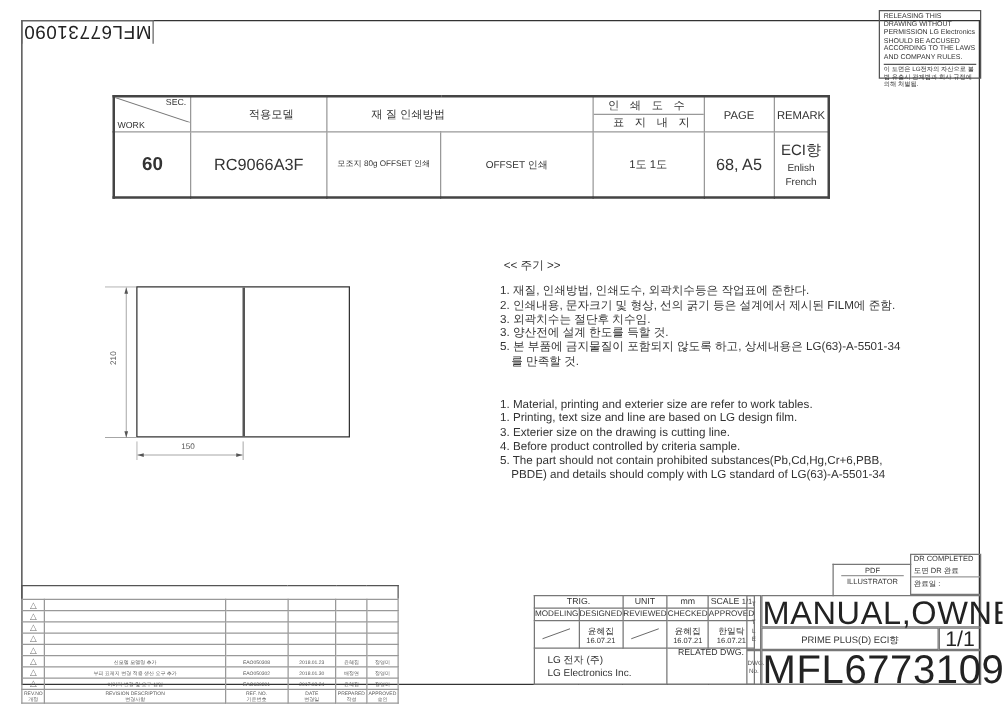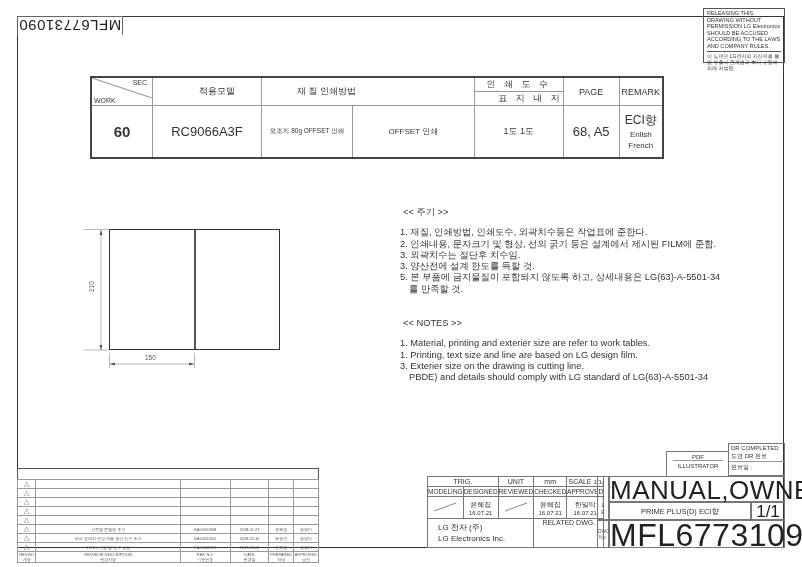--- a/index.html
+++ b/index.html
@@ -14,21 +14,21 @@
   .spec td{border:1px solid #999;text-align:center;font-size:9px;padding:0;color:#333;}
   .spec .hdr td{height:20px;}
   .spec .big{font-size:15px;}
   .spec .mid{font-size:13px;}
   .spec .tiny{font-size:6.5px;}
   .work{position:relative;}
   .work svg{position:absolute;left:0;top:0;}
   .work .sec{position:absolute;right:3px;top:1px;font-size:7px;}
   .work .wk{position:absolute;left:2px;bottom:1px;font-size:7px;}
   .print-hdr div{font-size:9px;letter-spacing:3px;}
-  .print-hdr .sub{border-top:1px solid #999;text-align:right;padding-left:8px;}
+  .print-hdr .sub{border-top:1px solid #999;text-align:center;padding-left:8px;}
   .remark .r1{font-size:12px;}
   .remark .r2{font-size:8px;line-height:11px;text-align:center;}
   .notes{font-size:9.3px;line-height:11.3px;color:#333;}
   .notes .title{margin-bottom:9px;padding-left:3px;}
   .notes .cont{padding-left:9px;}
   .drawing{left:109px;top:229px;width:171px;height:121px;border:1.5px solid #333;box-sizing:border-box;}
   .drawing .div{position:absolute;left:84px;top:0;bottom:0;width:1.5px;background:#555;}
   .dim-v{left:84px;top:229px;width:30px;height:122px;}
   .dim-h{left:109px;top:353px;width:87px;height:20px;}
   .dimtxt{font-size:6.5px;color:#555;}
@@ -91,24 +91,25 @@
   <div class="title">&lt;&lt; 주기 &gt;&gt;</div>
   <div>1. 재질, 인쇄방법, 인쇄도수, 외곽치수등은 작업표에 준한다.</div>
   <div>2. 인쇄내용, 문자크기 및 형상, 선의 굵기 등은 설계에서 제시된 FILM에 준함.</div>
   <div>3. 외곽치수는 절단후 치수임.</div>
   <div>3. 양산전에 설계 한도를 득할 것.</div>
   <div>5. 본 부품에 금지물질이 포함되지 않도록 하고, 상세내용은 LG(63)-A-5501-34</div>
   <div class="cont">를 만족할 것.</div>
 </div>
 
 <div class="abs notes" style="left:400px;top:318px;width:385px;">
-  <div class="title">&lt;&lt; NOTES &gt;&gt;</div>
   <div>1. Material, printing and exterier size are refer to work tables.</div>
   <div>1. Printing, text size and line are based on LG design film.</div>
   <div>3. Exterier size on the drawing is cutting line.</div>
+  <div>4. Before product controlled by criteria sample.</div>
+  <div>5. The part should not contain prohibited substances(Pb,Cd,Hg,Cr+6,PBB,</div>
   <div class="cont">PBDE) and details should comply with LG standard of LG(63)-A-5501-34</div>
 </div>
 
 <div class="abs drawing">
   <div class="div"></div>
 </div>
 <svg class="abs dim-v" width="30" height="122">
   <line x1="0" y1="0.5" x2="25" y2="0.5" stroke="#888" stroke-width="0.6"></line>
   <line x1="0" y1="121" x2="25" y2="121" stroke="#888" stroke-width="0.6"></line>
   <line x1="17" y1="1" x2="17" y2="121" stroke="#888" stroke-width="0.6"></line>

